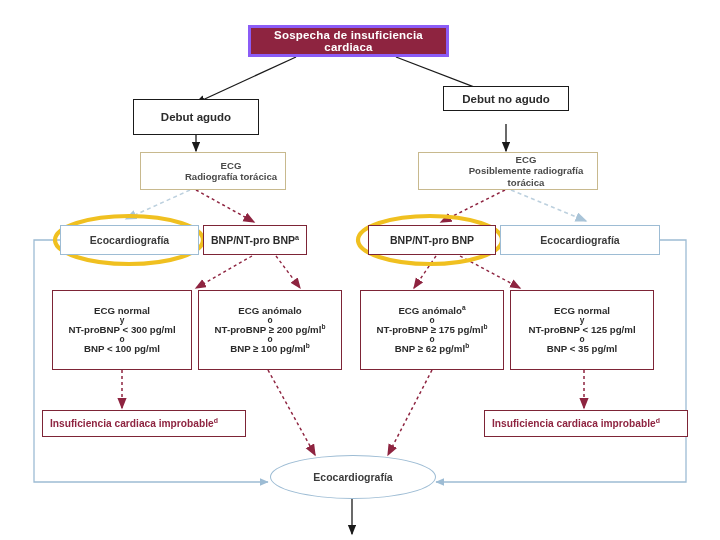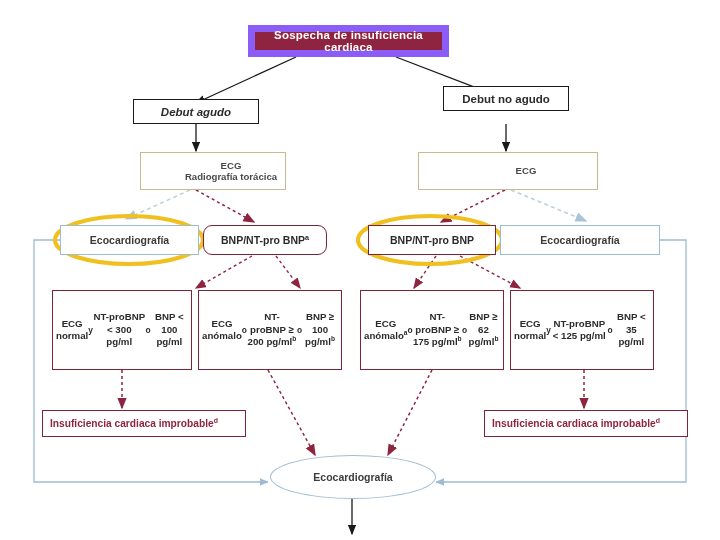--- a/index.html
+++ b/index.html
@@ -11,21 +11,21 @@
     position:relative;
   }
   #stage{position:relative;width:720px;height:540px;}
   svg.layer{position:absolute;left:0;top:0;width:720px;height:540px;pointer-events:none;}
 
   .node{position:absolute;box-sizing:border-box;display:flex;align-items:center;justify-content:center;text-align:center;}
 
   
   .title-banner{
     background:#8E2440;
-    border:7px solid #8b5cf6;
+    border:3px solid #8b5cf6;
     color:#ffffff;
     font-size:11.5px;
     font-weight:bold;
     letter-spacing:.2px;
   }
 
   
   .box-black{
     border:1.3px solid #1a1a1a;
     background:#ffffff;
@@ -64,21 +64,21 @@
   }
 
   
   .box-crit{
     border:1.3px solid #7d2436;
     background:#ffffff;
     color:#2b2b2b;
     font-size:9.7px;
     font-weight:bold;
     line-height:1.28;
-    flex-direction:row;
+    flex-direction:column;
     padding:4px 3px;
   }
   .box-crit .conj{font-size:8.4px;font-weight:bold;line-height:1;margin:-1px 0;}
 
   
   .box-improb{
     border:1.2px solid #7d2436;
     background:#ffffff;
     color:#8E2440;
     font-size:10.2px;
@@ -196,42 +196,43 @@
 
   <svg class="layer" viewBox="0 0 720 540">
     <ellipse cx="129" cy="240" rx="74" ry="24" fill="none" stroke="#F0C020" stroke-width="4.2"></ellipse>
     <ellipse cx="430" cy="240" rx="72" ry="24" fill="none" stroke="#F0C020" stroke-width="4.2"></ellipse>
   </svg>
 
   <div class="node title-banner" style="left:248px;top:25px;width:201px;height:32px;">
     <span>Sospecha de insuficiencia cardiaca</span>
   </div>
 
-  <div class="node box-black" style="left:133px;top:99px;width:126px;height:25px;font-style:italic;">
+  <div class="node box-black" style="left:133px;top:99px;width:126px;height:36px;">
     <span>Debut agudo</span>
   </div>
 
   <div class="node box-black" style="left:443px;top:86px;width:126px;height:25px;text-align:center;">
     <span>Debut no agudo</span>
   </div>
 
   <div class="node box-tan" style="left:140px;top:152px;width:146px;height:38px;flex-direction:column;">
     <span>ECG</span>
     <span>Radiografía torácica</span>
   </div>
 
   <div class="node box-tan" style="left:418px;top:152px;width:180px;height:38px;flex-direction:column;">
     <span>ECG</span>
+    <span>Posiblemente radiografía torácica</span>
   </div>
 
   <div class="node box-blue" style="left:60px;top:225px;width:139px;height:30px;">
     <span>Ecocardiografía</span>
   </div>
 
-  <div class="node box-red" style="left:203px;top:225px;width:124px;height:30px;border-radius:9px;">
+  <div class="node box-red" style="left:203px;top:225px;width:104px;height:30px;">
     <span><span>BNP/NT-pro BNP</span><sup>a</sup></span>
   </div>
 
   <div class="node box-red" style="left:368px;top:225px;width:128px;height:30px;">
     <span>BNP/NT-pro BNP</span>
   </div>
 
   <div class="node box-blue" style="left:500px;top:225px;width:160px;height:30px;">
     <span>Ecocardiografía</span>
   </div>

